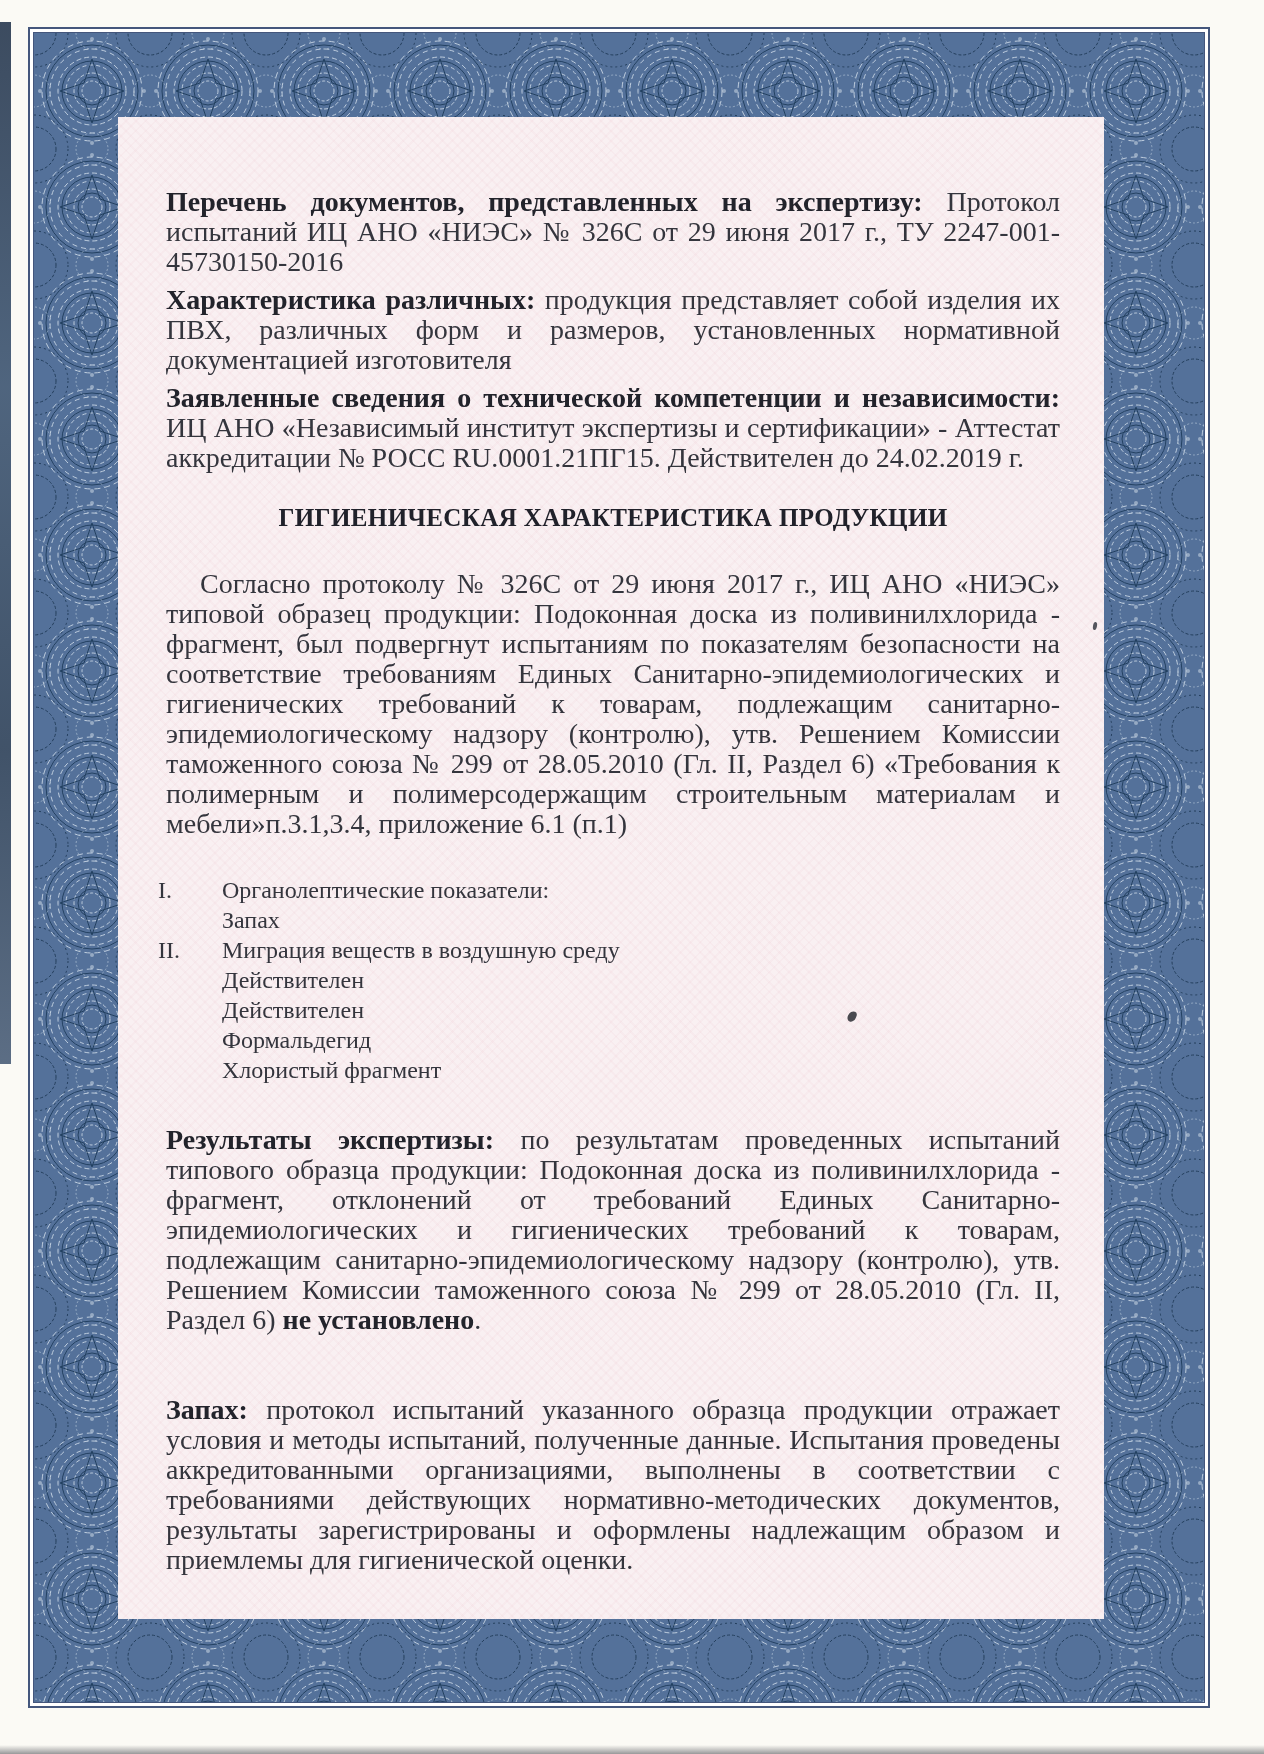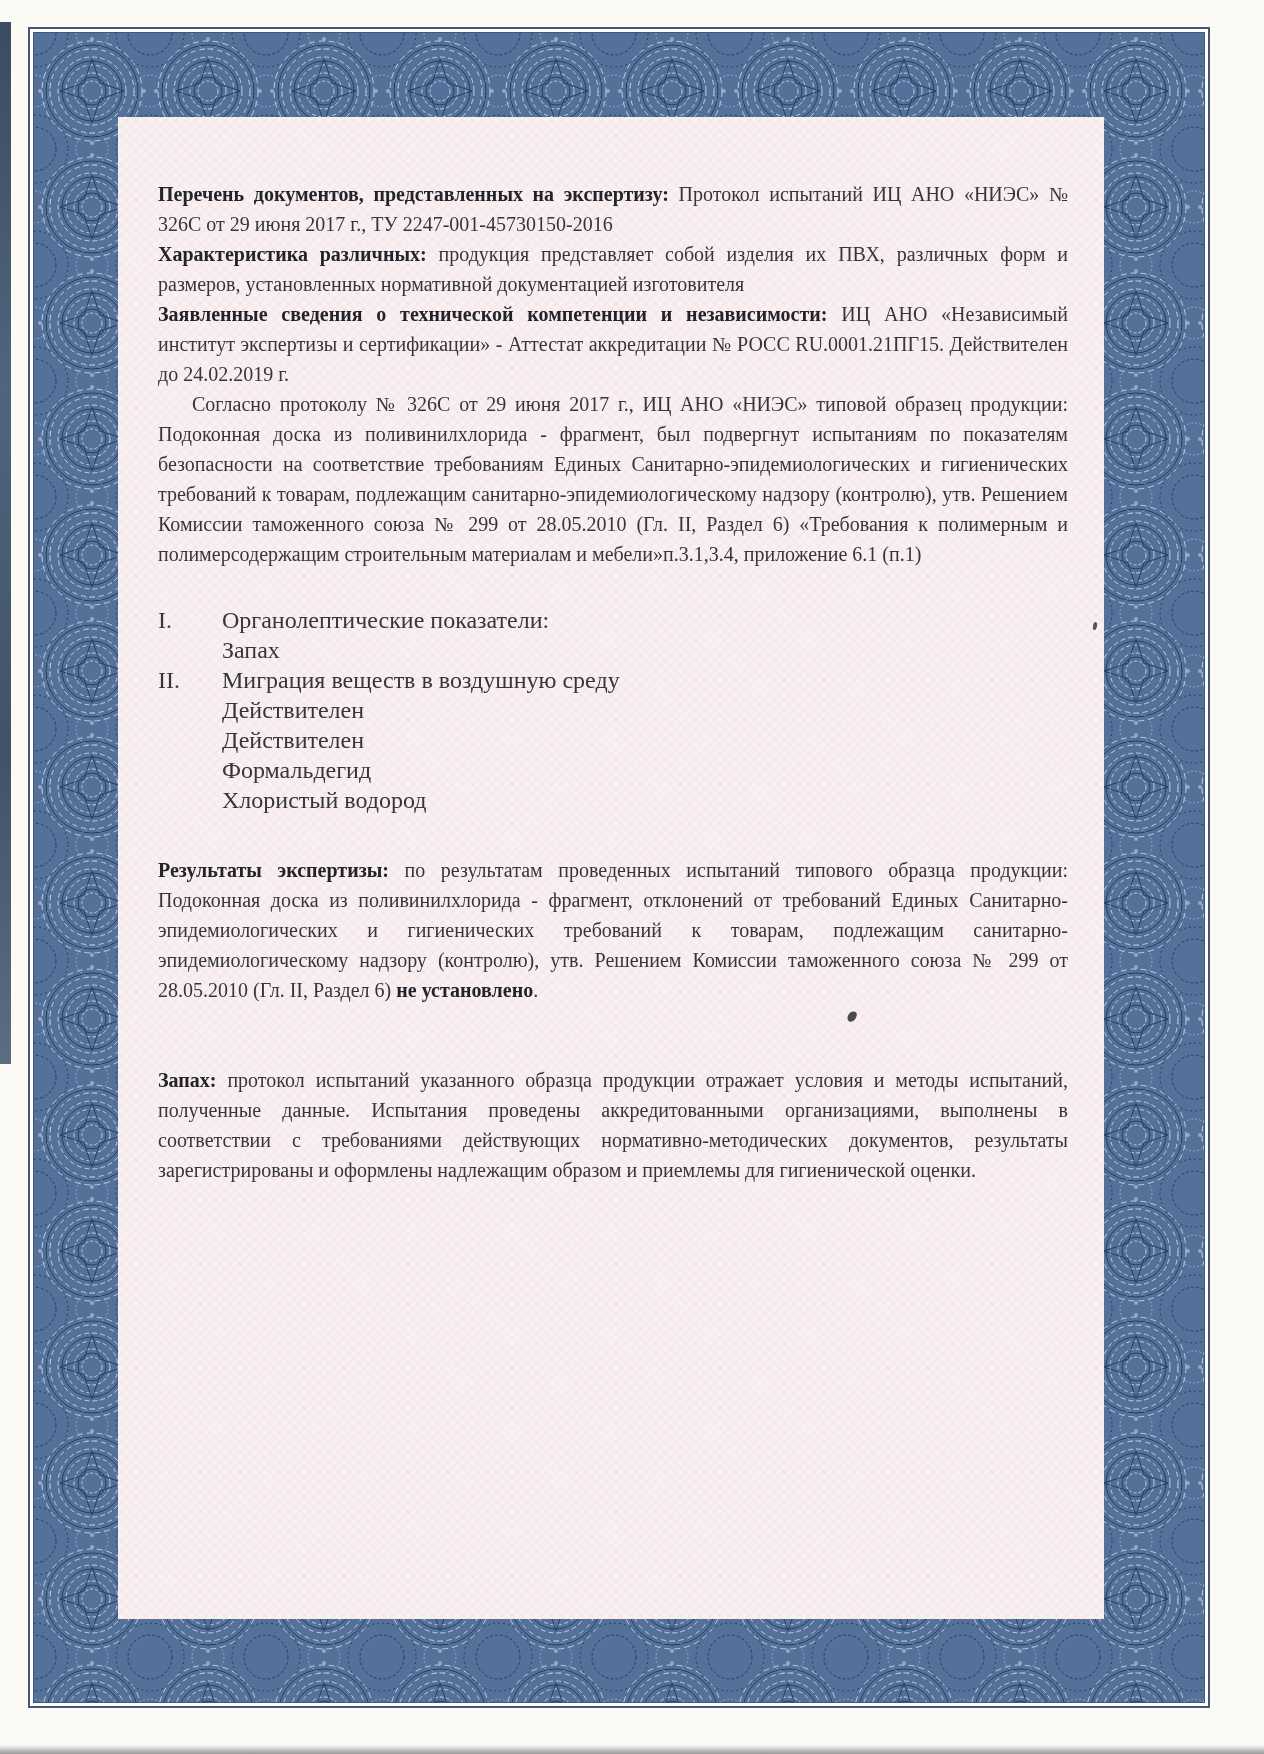--- a/index.html
+++ b/index.html
@@ -23,21 +23,21 @@
   .panel{
     position:absolute;left:84px;top:84px;width:986px;height:1502px;
     background:
       repeating-linear-gradient(45deg, rgba(221,130,150,0.05) 0 2px, rgba(0,0,0,0) 2px 7px),
       repeating-linear-gradient(-45deg, rgba(221,130,150,0.05) 0 2px, rgba(0,0,0,0) 2px 7px),
       #f9f0f2;
     box-sizing:border-box;
     padding:62px 36px 0 40px;
     color:#34353d;
   }
-  .panel p{margin:0;font-size:20px;line-height:30px;text-align:justify;}
+  .panel p{margin:8px;font-size:28px;line-height:30px;text-align:justify;}
   .b{font-weight:bold;color:#22232b;}
   .sec1{margin-bottom:43px;}
   .sec2{margin-bottom:40px;}
   .sec3{margin-bottom:30px;}
   .heading{
     margin:30px 0 36px 0;text-align:center;font-weight:bold;font-size:25px;
     letter-spacing:0.4px;color:#20212a;line-height:30px;
   }
   .body-par{text-indent:34px;margin-bottom:36px !important;}
   .indicator-list{margin:0 0 40px 0;}
@@ -123,20 +123,21 @@
       <p class="sec2">
         <span class="b">Характеристика различных:</span>
         <span>продукция представляет собой изделия их ПВХ, различных форм и размеров, установленных нормативной документацией изготовителя</span>
       </p>
 
       <p class="sec3">
         <span class="b">Заявленные сведения о технической компетенции и независимости:</span>
         <span>ИЦ АНО «Независимый институт экспертизы и сертификации» -  Аттестат аккредитации  № РОСС RU.0001.21ПГ15. Действителен до 24.02.2019 г.</span>
       </p>
 
+      <div class="heading">ГИГИЕНИЧЕСКАЯ ХАРАКТЕРИСТИКА ПРОДУКЦИИ</div>
 
       <p class="body-par">Согласно протоколу № 326С от 29 июня 2017 г., ИЦ АНО «НИЭС» типовой образец продукции:  Подоконная доска из поливинилхлорида - фрагмент, был подвергнут испытаниям по  показателям безопасности  на соответствие  требованиям Единых Санитарно-эпидемиологических и гигиенических требований к товарам, подлежащим санитарно-эпидемиологическому надзору (контролю), утв. Решением Комиссии таможенного союза № 299 от 28.05.2010 (Гл. II, Раздел 6) «Требования к полимерным и полимерсодержащим строительным материалам и мебели»п.3.1,3.4, приложение 6.1 (п.1)</p>
 
       <div class="indicator-list">
         <div class="indicator-row">
           <span>I.</span>
           <span>Органолептические показатели:</span>
         </div>
         <div class="indicator-row">
           <span></span>
@@ -153,21 +154,21 @@
         <div class="indicator-row">
           <span></span>
           <span>Действителен</span>
         </div>
         <div class="indicator-row">
           <span></span>
           <span>Формальдегид</span>
         </div>
         <div class="indicator-row">
           <span></span>
-          <span>Хлористый водород</span>
+          <span>Хлористый фрагмент</span>
         </div>
       </div>
 
       <p class="results-par">
         <span class="b">Результаты экспертизы:</span>
         <span>по результатам проведенных испытаний типового образца продукции: Подоконная доска из поливинилхлорида - фрагмент, отклонений от требований Единых Санитарно-эпидемиологических и гигиенических требований к товарам, подлежащим санитарно-эпидемиологическому надзору (контролю), утв. Решением Комиссии таможенного союза № 299 от 28.05.2010 (Гл. II, Раздел 6)</span>
         <span class="b">не установлено</span><span>.</span>
       </p>
 
       <p>

